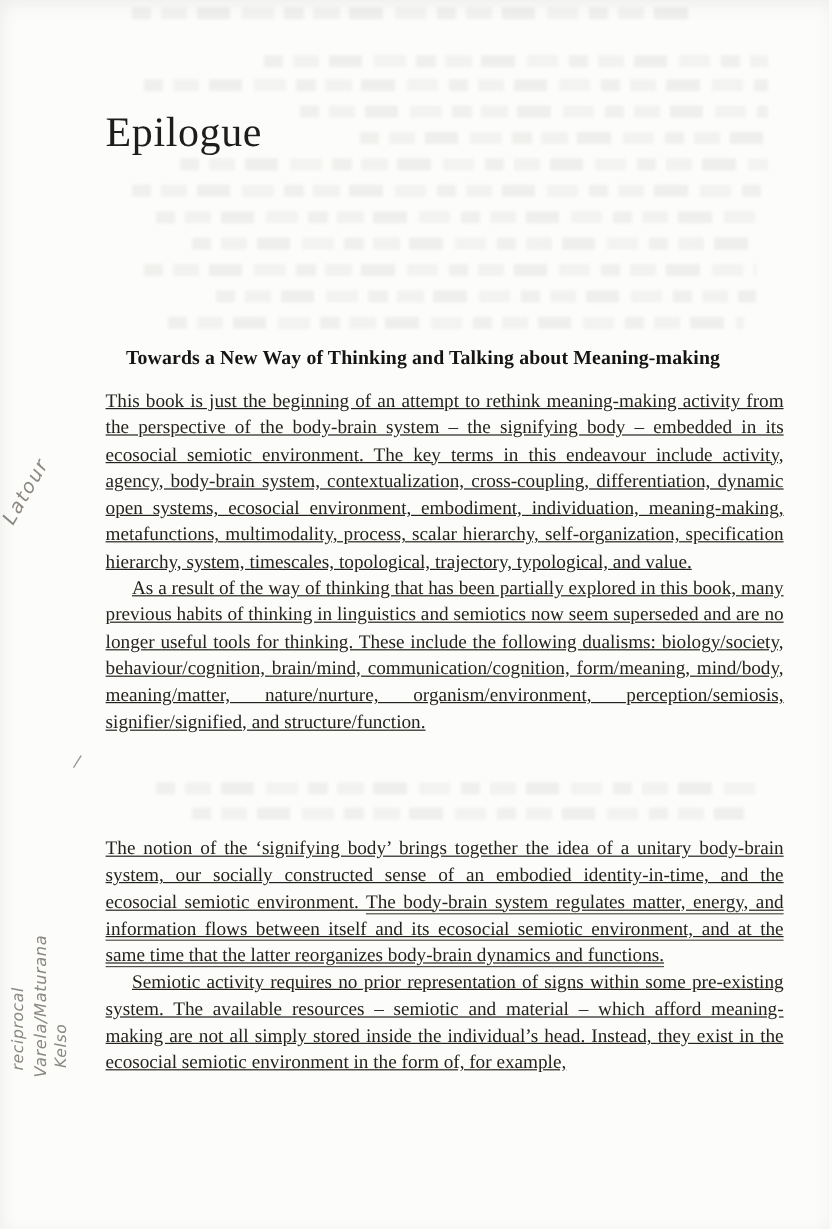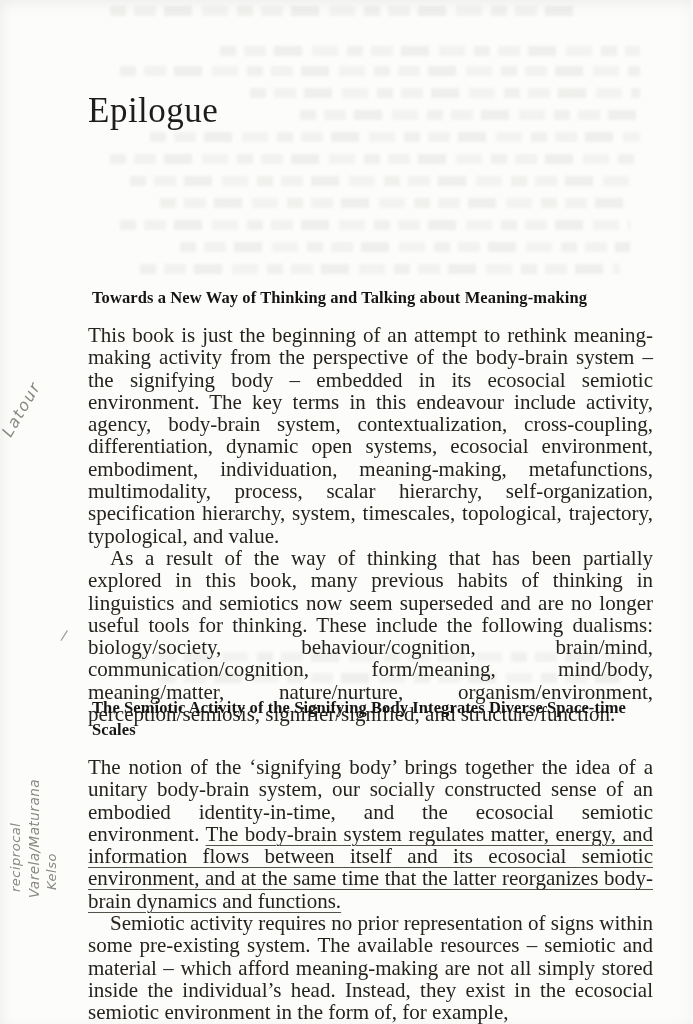--- a/index.html
+++ b/index.html
@@ -23,27 +23,27 @@
     font-size:35px; font-weight:400; color:#1f1d1b;
     letter-spacing:0.5px; line-height:1.1;
   }
 
   .section { position:absolute; left:88px; width:565px; }
   .section-1 { top:287px; }
   .section-2 { top:697px; }
 
   .heading {
     font-size:16.5px; font-weight:bold; color:#161513;
-    line-height:22px; margin:0 0 15px 4px;
+    line-height:22px; margin:0 0 15px 17px;
     letter-spacing:0.1px;
   }
 
   .body-para {
-    font-size:21px; line-height:22.3px; color:#26231f;
-    text-align:justify; margin:0;
+    font-size:16px; line-height:22.3px; color:#26231f;
+    text-align:justify; margin:0;text-decoration:underline;
   }
   .body-para.indent { text-indent:22px; }
 
   .pencil-underline {
     text-decoration:underline;
     text-decoration-thickness:1.4px;
     text-decoration-color:#54504a;
     text-underline-offset:3.5px;
   }
 
@@ -104,21 +104,20 @@
 
   <div class="page-title">Epilogue</div>
 
   <div class="section section-1">
     <h2 class="heading">Towards a New Way of Thinking and Talking about Meaning-making</h2>
     <p class="body-para">This book is just the beginning of an attempt to rethink meaning-making activity from the perspective of the body-brain system – the signifying body – embedded in its ecosocial semiotic environment. The key terms in this endeavour include activity, agency, body-brain system, contextualization, cross-coupling, differentiation, dynamic open systems, ecosocial environment, embodiment, individuation, meaning-making, metafunctions, multimodality, process, scalar hierarchy, self-organization, specification hierarchy, system, timescales, topological, trajectory, typological, and value.</p>
     <p class="body-para indent">As a result of the way of thinking that has been partially explored in this book, many previous habits of thinking in linguistics and semiotics now seem superseded and are no longer useful tools for thinking. These include the following dualisms: biology/society, behaviour/cognition, brain/mind, communication/cognition, form/meaning, mind/body, meaning/matter, nature/nurture, organism/environment, perception/semiosis, signifier/signified, and structure/function.</p>
   </div>
 
   <div class="section section-2">
-    <h2 class="heading">The Semiotic Activity of the Signifying Body Integrates Diverse Space-time Scales</h2>
     <p class="body-para"><span>The notion of the ‘signifying body’ brings together the idea of a unitary body-brain system, our socially constructed sense of an embodied identity-in-time, and the ecosocial semiotic environment. </span><span class="pencil-underline">The body-brain system regulates matter, energy, and information flows between itself and its ecosocial semiotic environment, and at the same time that the latter reorganizes body-brain dynamics and functions.</span></p>
     <p class="body-para indent">Semiotic activity requires no prior representation of signs within some pre-existing system. The available resources – semiotic and material – which afford meaning-making are not all simply stored inside the individual’s head. Instead, they exist in the ecosocial semiotic environment in the form of, for example,</p>
   </div>
 
   <div class="hand note-diagonal">Latour</div>
   <div class="hand note-vertical note-v1">reciprocal</div>
   <div class="hand note-vertical note-v2">Varela/Maturana</div>
   <div class="hand note-vertical note-v3">Kelso</div>
   <div class="tick-mark">/</div>
 

